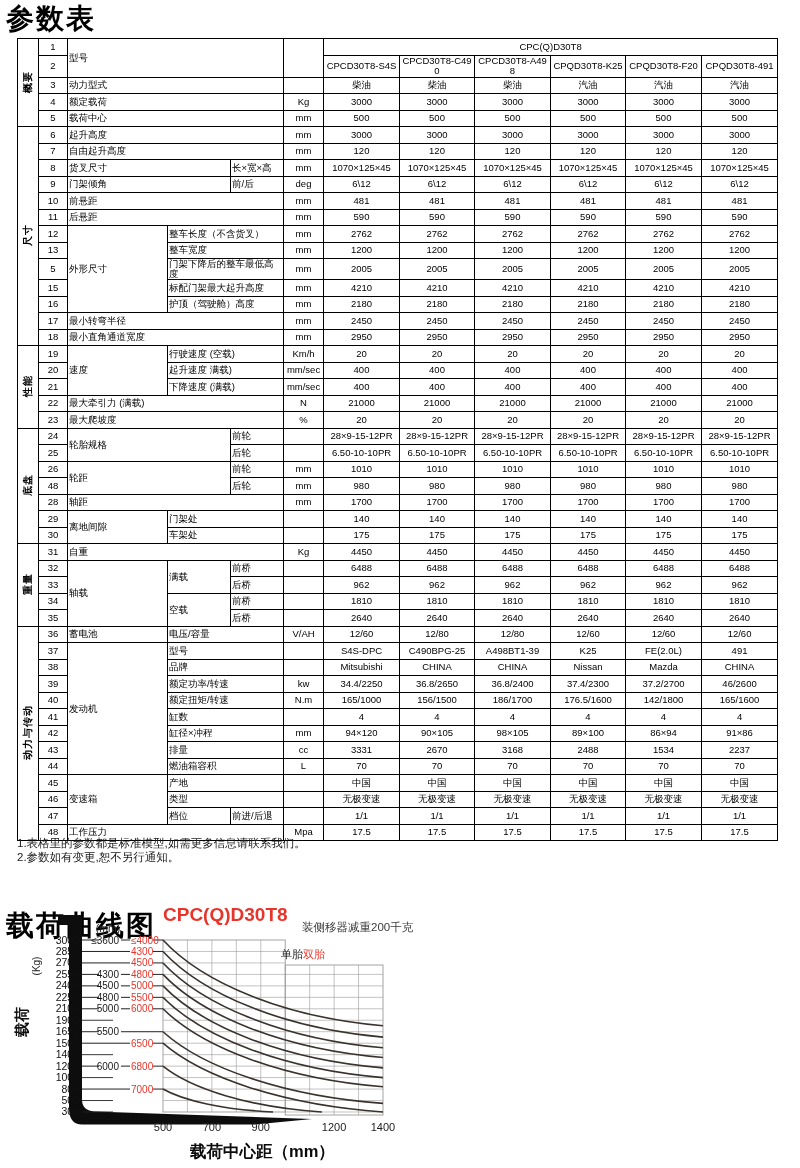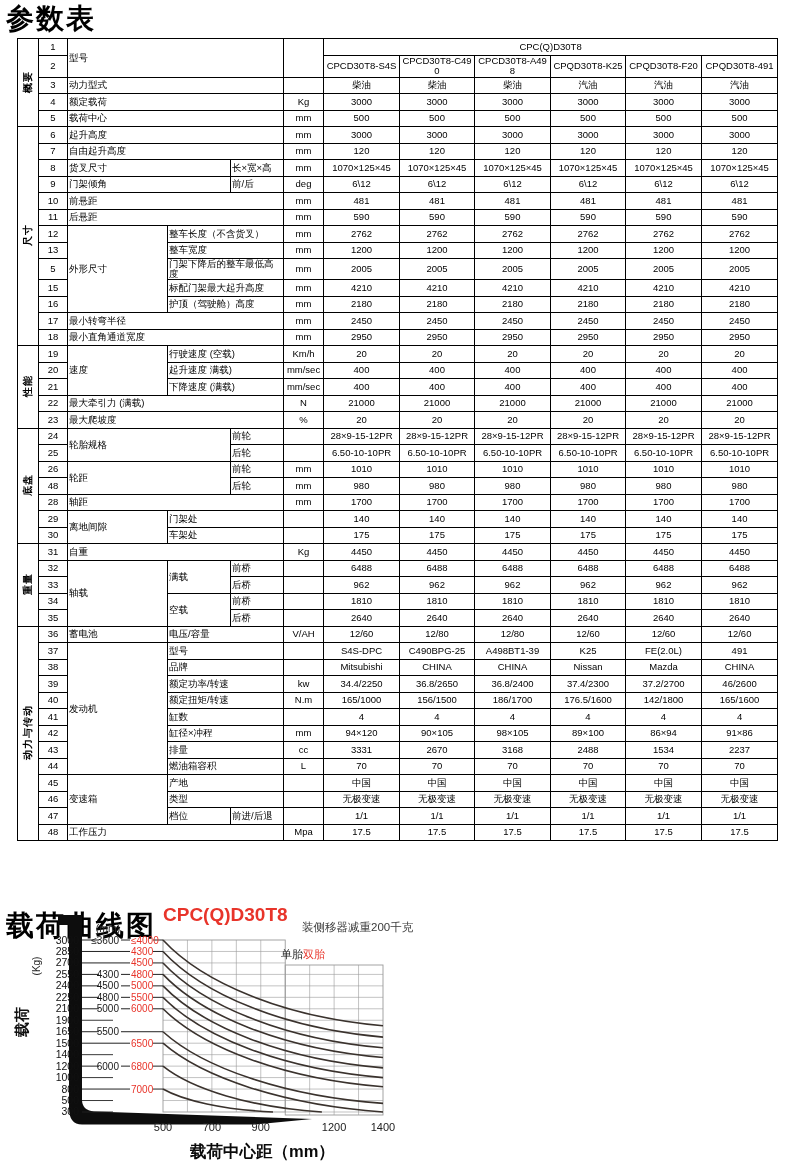--- a/index.html
+++ b/index.html
@@ -578,20 +578,22 @@
         <td class="val">17.5</td>
         <td class="val">17.5</td>
         <td class="val">17.5</td>
         <td class="val">17.5</td>
         <td class="val">17.5</td>
       </tr>
     </tbody>
 </table>
 
 <div id="footnotes">
+  <div>1.表格里的参数都是标准模型,如需更多信息请联系我们。</div>
+  <div>2.参数如有变更,恕不另行通知。</div>
 </div>
 
 <h1 class="big-title" id="t2">载荷曲线图</h1>
 
 <svg id="load-chart" width="430" height="268" viewBox="0 900 430 268" xmlns="http://www.w3.org/2000/svg">
     <rect x="163" y="940" width="122.22222222222223" height="171.99" fill="none" stroke="#9a9a9a" stroke-width="0.9"></rect>
     <rect x="285.22222222222223" y="965" width="97.77777777777777" height="150" fill="none" stroke="#9a9a9a" stroke-width="0.9"></rect>
     <line x1="187.44444444444446" y1="940" x2="187.44444444444446" y2="1111.99" stroke="#9a9a9a" stroke-width="0.6"></line>
     <line x1="211.88888888888889" y1="940" x2="211.88888888888889" y2="1111.99" stroke="#9a9a9a" stroke-width="0.6"></line>
     <line x1="236.33333333333331" y1="940" x2="236.33333333333331" y2="1111.99" stroke="#9a9a9a" stroke-width="0.6"></line>

